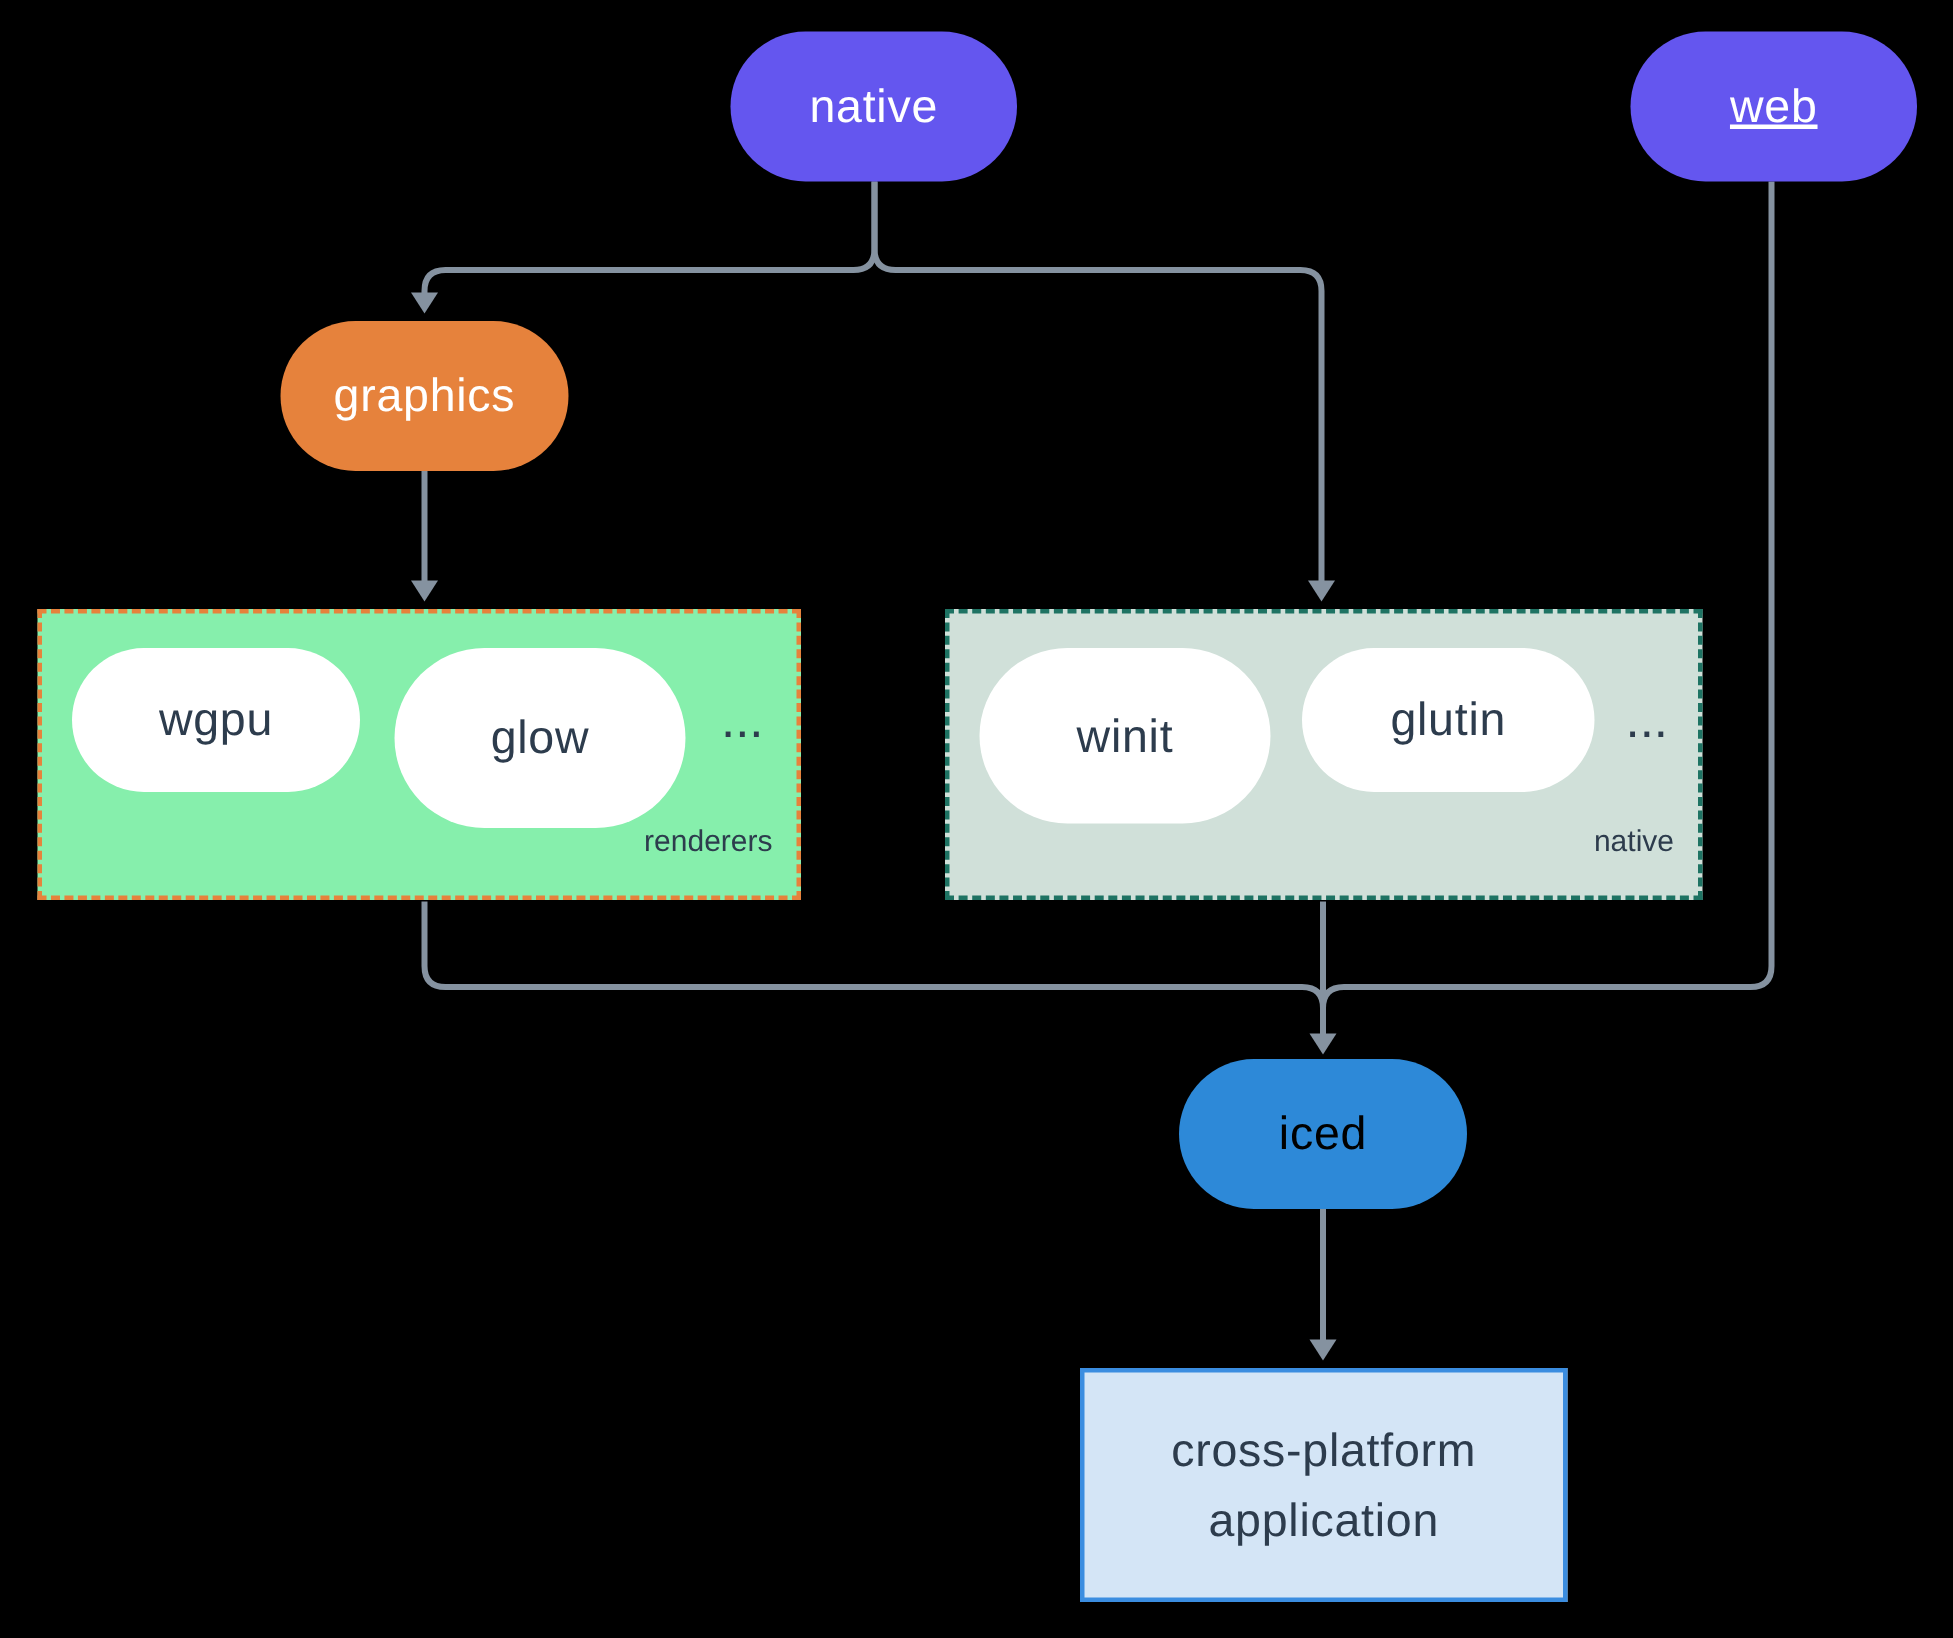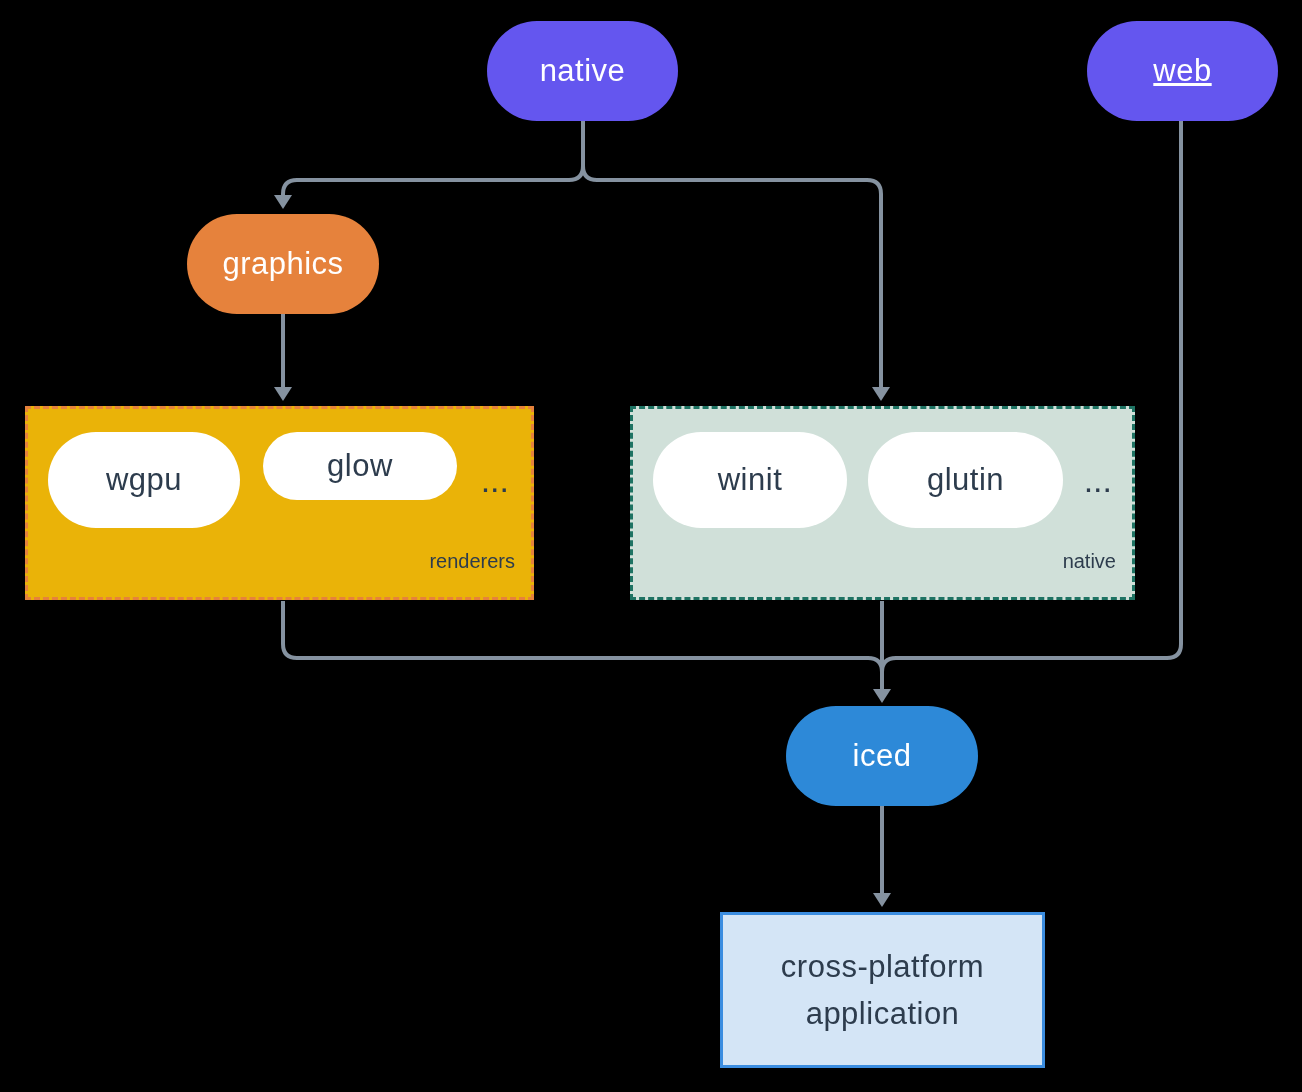--- a/index.html
+++ b/index.html
@@ -22,30 +22,30 @@
     z-index: 2;
     display: flex;
     align-items: center;
     justify-content: center;
     font-size: 31px;
     letter-spacing: 0.5px;
   }
   .pill { border-radius: 60px; }
   .pill.purple { background: #6456ef; color: #ffffff; }
   .pill.orange { background: #e6823c; color: #ffffff; }
-  .pill.blue   { background: #2d89d8; color: #ffffff; }
+  .pill.blue   { background: #2d89d8; color: #000000; }
   .pill.white  { background: #ffffff; color: #2d3c4d; }
 
   .group {
     position: absolute;
     z-index: 2;
     border: 3px dashed;
     box-sizing: border-box;
   }
-  .group.renderers { background: #eab308; border-color: #e6823c; text-decoration: underline; }
+  .group.renderers { background: #86efac; border-color: #e6823c; text-decoration: underline; }
   .group.shells    { background: #d0e0d9; border-color: #1e7363; }
   .group .caption {
     position: absolute;
     right: 16px;
     bottom: 24px;
     font-size: 20px;
     color: #2d3c4d;
   }
   .ellipsis {
     position: absolute;
@@ -110,29 +110,29 @@
   </div>
 
   <div class="node pill orange" style="left:187px; top:214px; width:192px; height:100px;">
     <span>graphics</span>
   </div>
 
   <div class="group renderers" style="left:25px; top:406px; width:509px; height:194px;">
     <div class="node pill white" style="left:20px; top:23px; width:192px; height:96px;">
       <span>wgpu</span>
     </div>
-    <div class="node pill white" style="left:235px; top:23px; width:194px; height:68px;">
+    <div class="node pill white" style="left:235px; top:23px; width:194px; height:120px;">
       <span>glow</span>
     </div>
     <div class="ellipsis" style="right:22px; top:52px;">...</div>
     <div class="caption">renderers</div>
   </div>
 
   <div class="group shells" style="left:630px; top:406px; width:505px; height:194px;">
-    <div class="node pill white" style="left:20px; top:23px; width:194px; height:96px;">
+    <div class="node pill white" style="left:20px; top:23px; width:194px; height:117px;">
       <span>winit</span>
     </div>
     <div class="node pill white" style="left:235px; top:23px; width:195px; height:96px;justify-content:center;">
       <span>glutin</span>
     </div>
     <div class="ellipsis" style="right:20px; top:52px;">...</div>
     <div class="caption">native</div>
   </div>
 
   <div class="node pill blue" style="left:786px; top:706px; width:192px; height:100px;">

